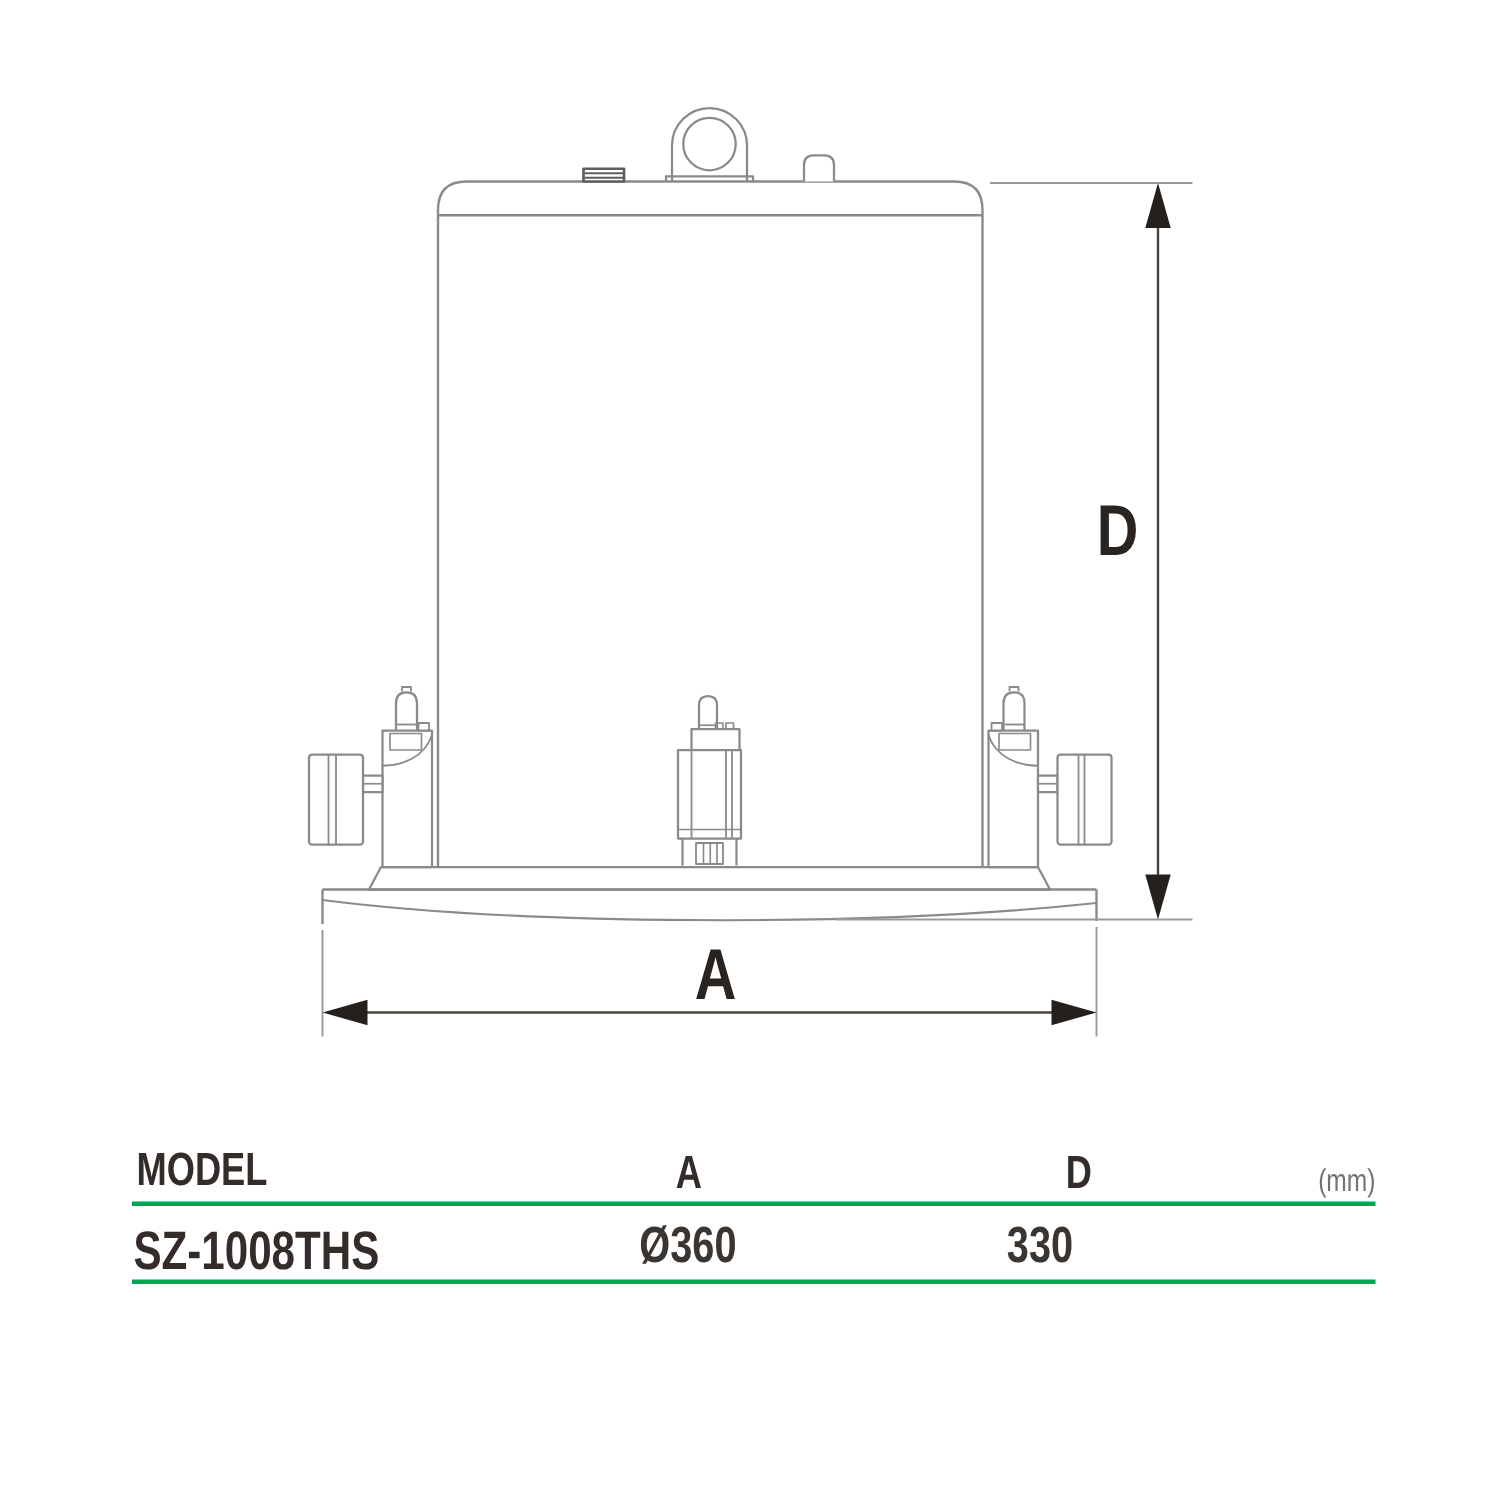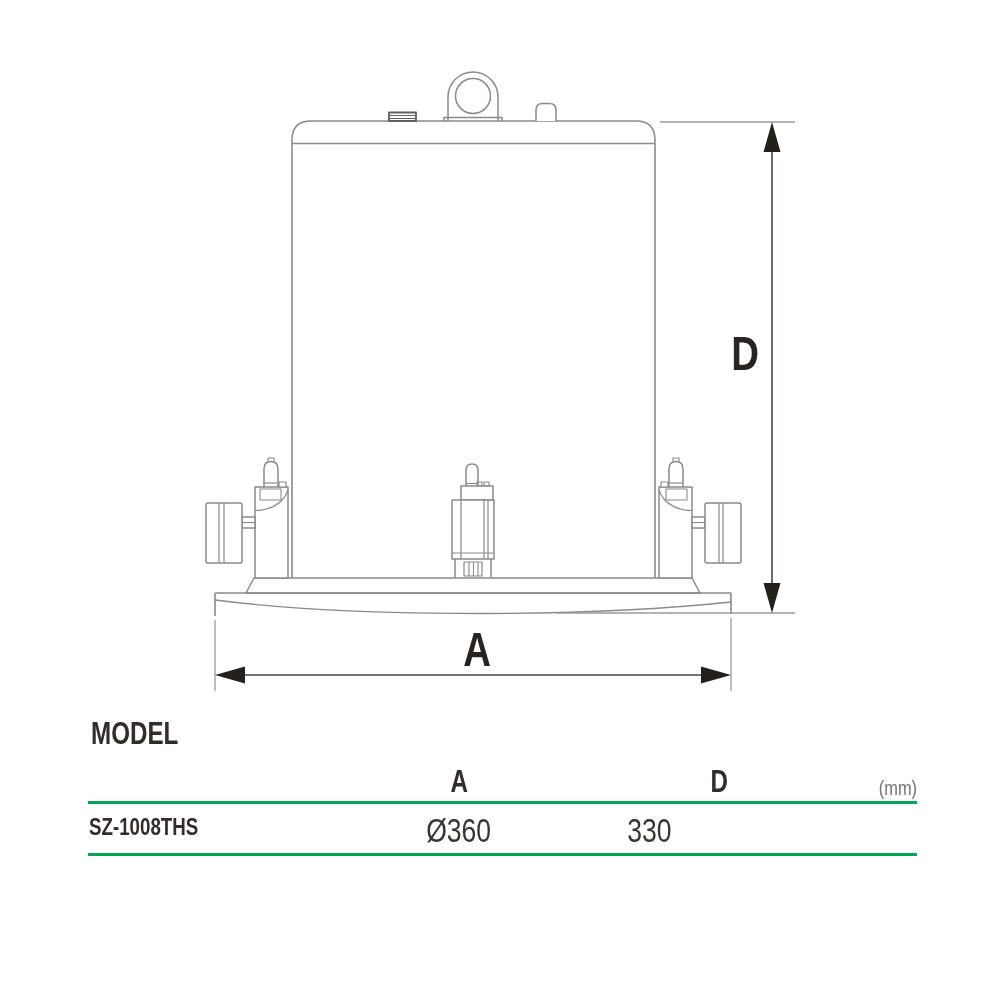--- a/index.html
+++ b/index.html
@@ -7,22 +7,22 @@
     position:relative;width:1000px;height:1000px;background:#ffffff;overflow:hidden;
     font-family:"Liberation Sans", sans-serif;
   }
   #drawing{position:absolute;left:0;top:0;}
   .tbl-text{position:absolute;color:#332c28;white-space:nowrap;}
   .cond{display:inline-block;transform:scaleX(0.78);}
   .cond-left{transform-origin:left center;}
   .cond-center{transform-origin:center center;}
   .cond-right{transform-origin:right center;}
   .hdr{font-size:31px;font-weight:700;letter-spacing:0px;}
-  .val{font-size:34px;font-weight:400;color:#3a3531;}
-  .model{font-size:24px;font-weight:700;}
+  .val{font-size:34px;font-weight:700;color:#3a3531;}
+  .model{font-size:36px;font-weight:700;}
   .unit{font-size:21px;font-weight:400;color:#737373;}
   .greenline{position:absolute;left:88px;width:829px;height:3px;background:#00a651;}
 </style>
 </head>
 <body>
 
 <div id="stage">
 
   <svg id="drawing" width="1000" height="760" viewBox="0 0 1000 760" fill="none" stroke-linejoin="round" stroke-linecap="butt">
 
@@ -113,21 +113,21 @@
       <path d="M731,618 L731,691" stroke="#9a9a9a" stroke-width="1.3"></path>
       <path d="M240,675 L706,675" stroke="#4a443f" stroke-width="1.6"></path>
       <polygon points="215,675 245,666.5 245,683.5" fill="#26201c" stroke="none"></polygon>
       <polygon points="731,675 701,666.5 701,683.5" fill="#26201c" stroke="none"></polygon>
       <text transform="translate(477,666) scale(0.8,1)" text-anchor="middle" font-family="Liberation Sans, sans-serif" font-size="48" font-weight="bold" fill="#2a2420" stroke="none">A</text>
     </g>
   </svg>
 
   <div>
 
-    <div class="tbl-text hdr" style="left:91px;top:716px;text-decoration:underline;">
+    <div class="tbl-text hdr" style="left:91px;top:762px;text-decoration:underline;">
       <span class="cond cond-left">MODEL</span>
     </div>
     <div class="tbl-text hdr" style="left:359px;top:764px;width:200px;text-align:center;">
       <span class="cond cond-center">A</span>
     </div>
     <div class="tbl-text hdr" style="left:619px;top:764px;width:200px;text-align:center;">
       <span class="cond cond-center">D</span>
     </div>
     <div class="tbl-text unit" style="right:83px;top:776px;">
       <span class="cond cond-right">(mm)</span>
@@ -135,21 +135,21 @@
 
     <div class="greenline" style="top:801px;"></div>
 
     <div>
       <div class="tbl-text model" style="left:89px;top:813px;">
         <span class="cond cond-left">SZ-1008THS</span>
       </div>
       <div class="tbl-text val" style="left:359px;top:811px;width:200px;text-align:center;">
         <span class="cond cond-center">Ø360</span>
       </div>
-      <div class="tbl-text val" style="left:621px;top:811px;width:200px;">
+      <div class="tbl-text val" style="left:593px;top:811px;width:200px;text-align:center;">
         <span class="cond cond-center">330</span>
       </div>
     </div>
 
     <div class="greenline" style="top:853px;"></div>
   </div>
 
 </div>
 
 </body></html>

